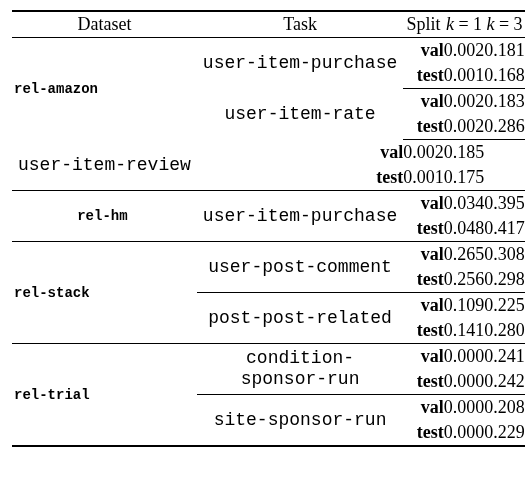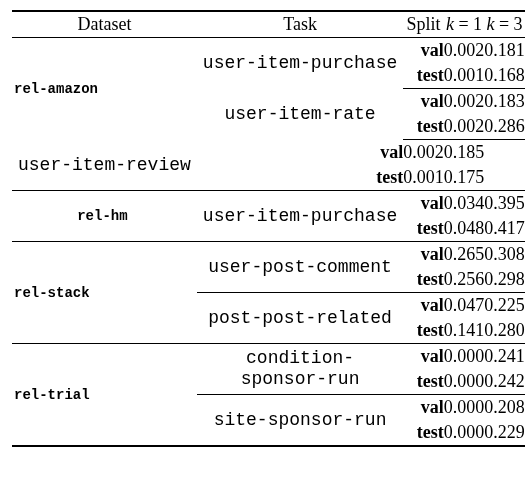--- a/index.html
+++ b/index.html
@@ -171,21 +171,21 @@
     <td class="num">0.298</td>
   </tr>
 
   <tr>
         <td colspan="4" class="rule-thin-top" style="height:0"></td>
       </tr>
 
   <tr class="rowpad">
     <td class="task-cell" rowspan="2">post-post-related</td>
     <td class="split">val</td>
-    <td class="num">0.047</td>
+    <td class="num">0.109</td>
     <td class="num">0.225</td>
   </tr>
   <tr class="rowpad">
     <td class="split">test</td>
     <td class="num">0.141</td>
     <td class="num">0.280</td>
   </tr>
 
   <tr class="rule-mid">
         <td colspan="5" style="height:0"></td>

